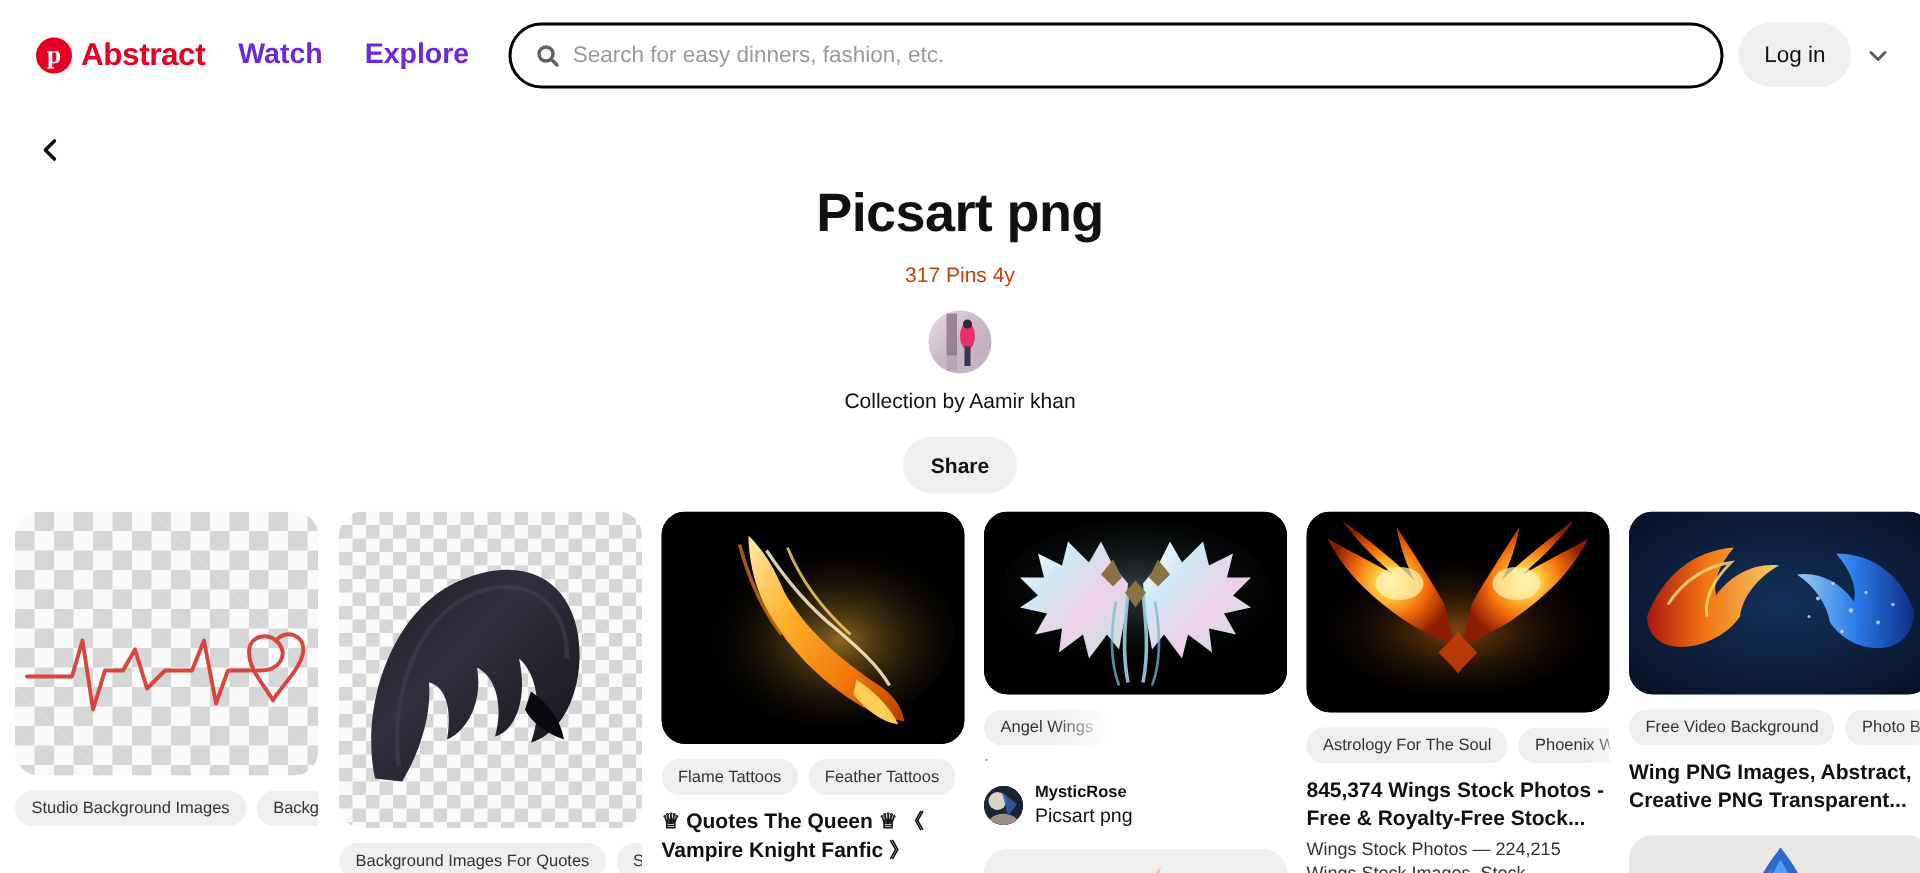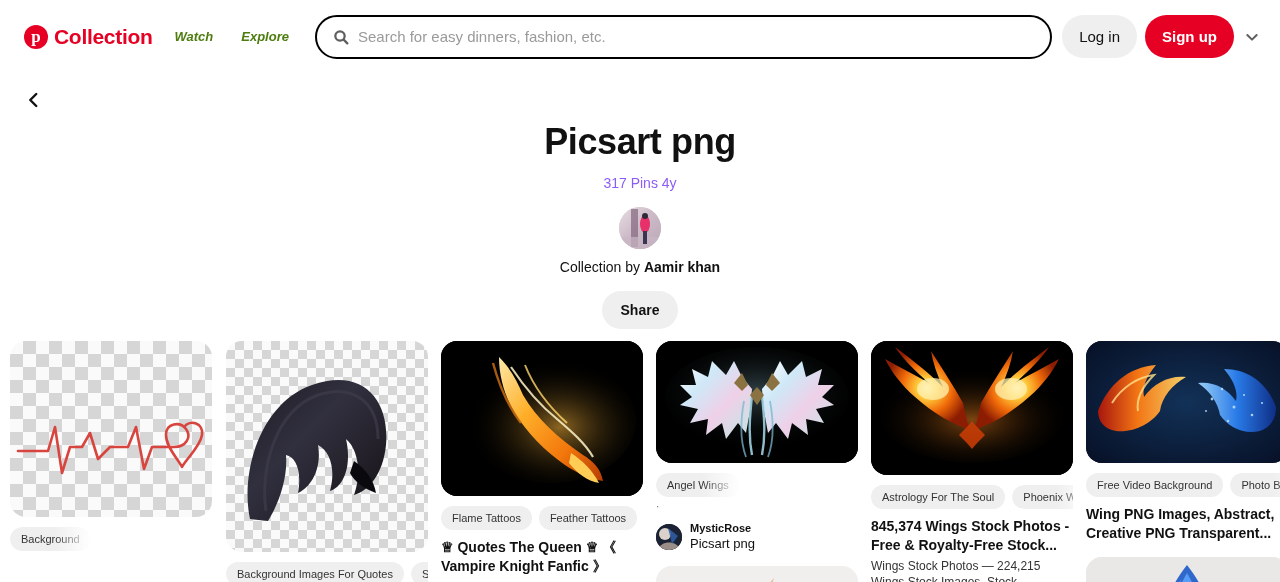--- a/index.html
+++ b/index.html
@@ -31,24 +31,23 @@
     display: flex; align-items: center; justify-content: center;
     color: #fff; font-weight: bold; font-size: 17px;
     font-family: "Liberation Serif", serif;
     line-height: 1;
   }
   .brand-name {
     color: #e60023; font-size: 21px; font-weight: bold;
     letter-spacing: -0.3px;
   }
   .nav-link {
-    font-size: 13px; font-weight: bold; color: #4d7c0f;
+    font-size: 19px; font-weight: bold; color: #6d28d9;
     padding: 10px 14px; border-radius: 24px; cursor: pointer;
     white-space: nowrap;
-    font-style: italic;
   }
   .search-wrap {
     flex: 1;
     margin: 0 10px 0 12px;
     max-width: 840px;
   }
   .search-box {
     display: flex; align-items: center; gap: 9px;
     height: 44px;
     background: #ffffff;
@@ -101,34 +100,34 @@
   .board-head {
     text-align: center;
     padding-top: 48px;
   }
   .board-title {
     font-size: 36px; font-weight: bold; color: #111;
     letter-spacing: -0.4px;
     line-height: 1.15;
   }
   .board-meta {
-    font-size: 14px; color: #8b5cf6;
+    font-size: 14px; color: #c2410c;
     margin-top: 13px;
   }
   .board-avatar {
     width: 42px; height: 42px; border-radius: 50%;
     margin: 16px auto 0;
     overflow: hidden;
     background: #d8cdd4;
     position: relative;
   }
   .board-collection {
     font-size: 14px; color: #111; margin-top: 10px;
   }
-  .board-collection b { font-weight: bold; }
+  .board-collection b { font-weight: normal; }
   .share-btn {
     margin: 16px auto 0;
     display: inline-block;
     background: #efefef; color: #111;
     font-size: 14px; font-weight: bold;
     border: none; border-radius: 24px;
     padding: 11px 19px; cursor: pointer;
     font-family: "Liberation Sans", sans-serif;
   }
 
@@ -216,40 +215,39 @@
 
   svg { display: block; }
 </style>
 </head>
 <body>
 
 <div class="header">
 
   <div class="brand">
     <span class="brand-mark">p</span>
-    <span class="brand-name">Collection</span>
+    <span class="brand-name">Abstract</span>
   </div>
 
   <div class="nav-link">Watch</div>
   <div class="nav-link">Explore</div>
 
   <div class="search-wrap">
     <div class="search-box">
       <span class="search-icon">
         <svg width="16" height="16" viewBox="0 0 24 24" fill="none" stroke="currentColor" stroke-width="3.4" stroke-linecap="round">
           <circle cx="10.5" cy="10.5" r="7"></circle>
           <line x1="16" y1="16" x2="21.5" y2="21.5"></line>
         </svg>
       </span>
       <input class="search-input" type="text" placeholder="Search for easy dinners, fashion, etc." style="">
     </div>
   </div>
 
   <button class="btn-login">Log in</button>
-  <button class="btn-signup">Sign up</button>
 
   <span class="chev-down">
     <svg width="16" height="16" viewBox="0 0 24 24" fill="none" stroke="currentColor" stroke-width="3" stroke-linecap="round" stroke-linejoin="round">
       <polyline points="5,9 12,16 19,9"></polyline>
     </svg>
   </span>
 </div>
 
 <div class="back-arrow">
   <span>
@@ -295,20 +293,21 @@
       <div class="pin-img checker" style="height:176px;">
         <svg width="202" height="176" viewBox="0 0 202 176" preserveAspectRatio="none">
           <path d="M8 110 L38 110 L45 86 L52 132 L60 106 L72 106 L80 92 L88 118 L100 106
                    L118 106 L126 86 L134 128 L142 106 L164 106
                    C 176 106 182 96 176 88 C 170 80 156 82 156 94
                    C 156 106 168 118 172 126 C 176 118 190 106 192 94
                    C 194 82 180 78 174 86" fill="none" stroke="#d8453f" stroke-width="2.6" stroke-linecap="round" stroke-linejoin="round"></path>
         </svg>
       </div>
       <div class="chips">
+        <span class="chip">Studio Background Images</span>
         <span class="chip fade">Background</span>
         <span class="chip-next">›</span>
       </div>
     </div>
   </div>
 
   <div class="col" style="left:226px;">
     <div class="pin">
       <div class="pin-img checker small" style="height:211px;">
         <svg width="202" height="211" viewBox="0 0 202 211">

